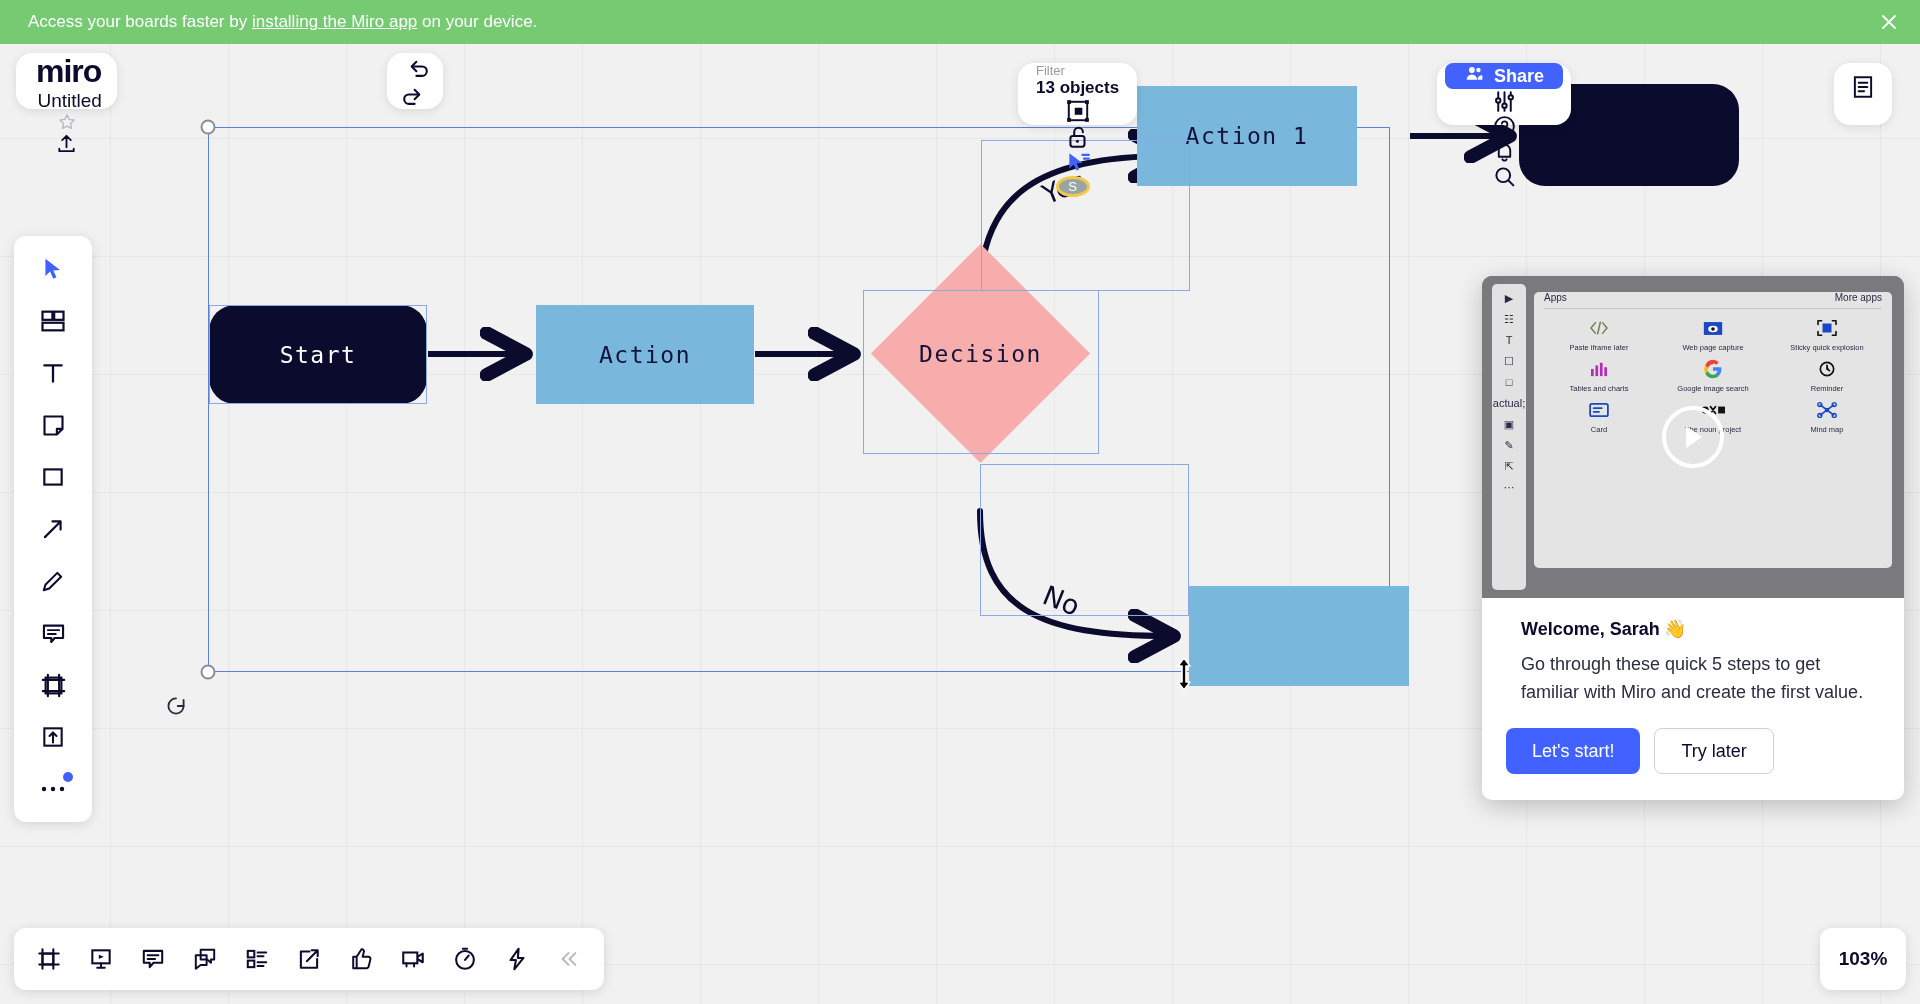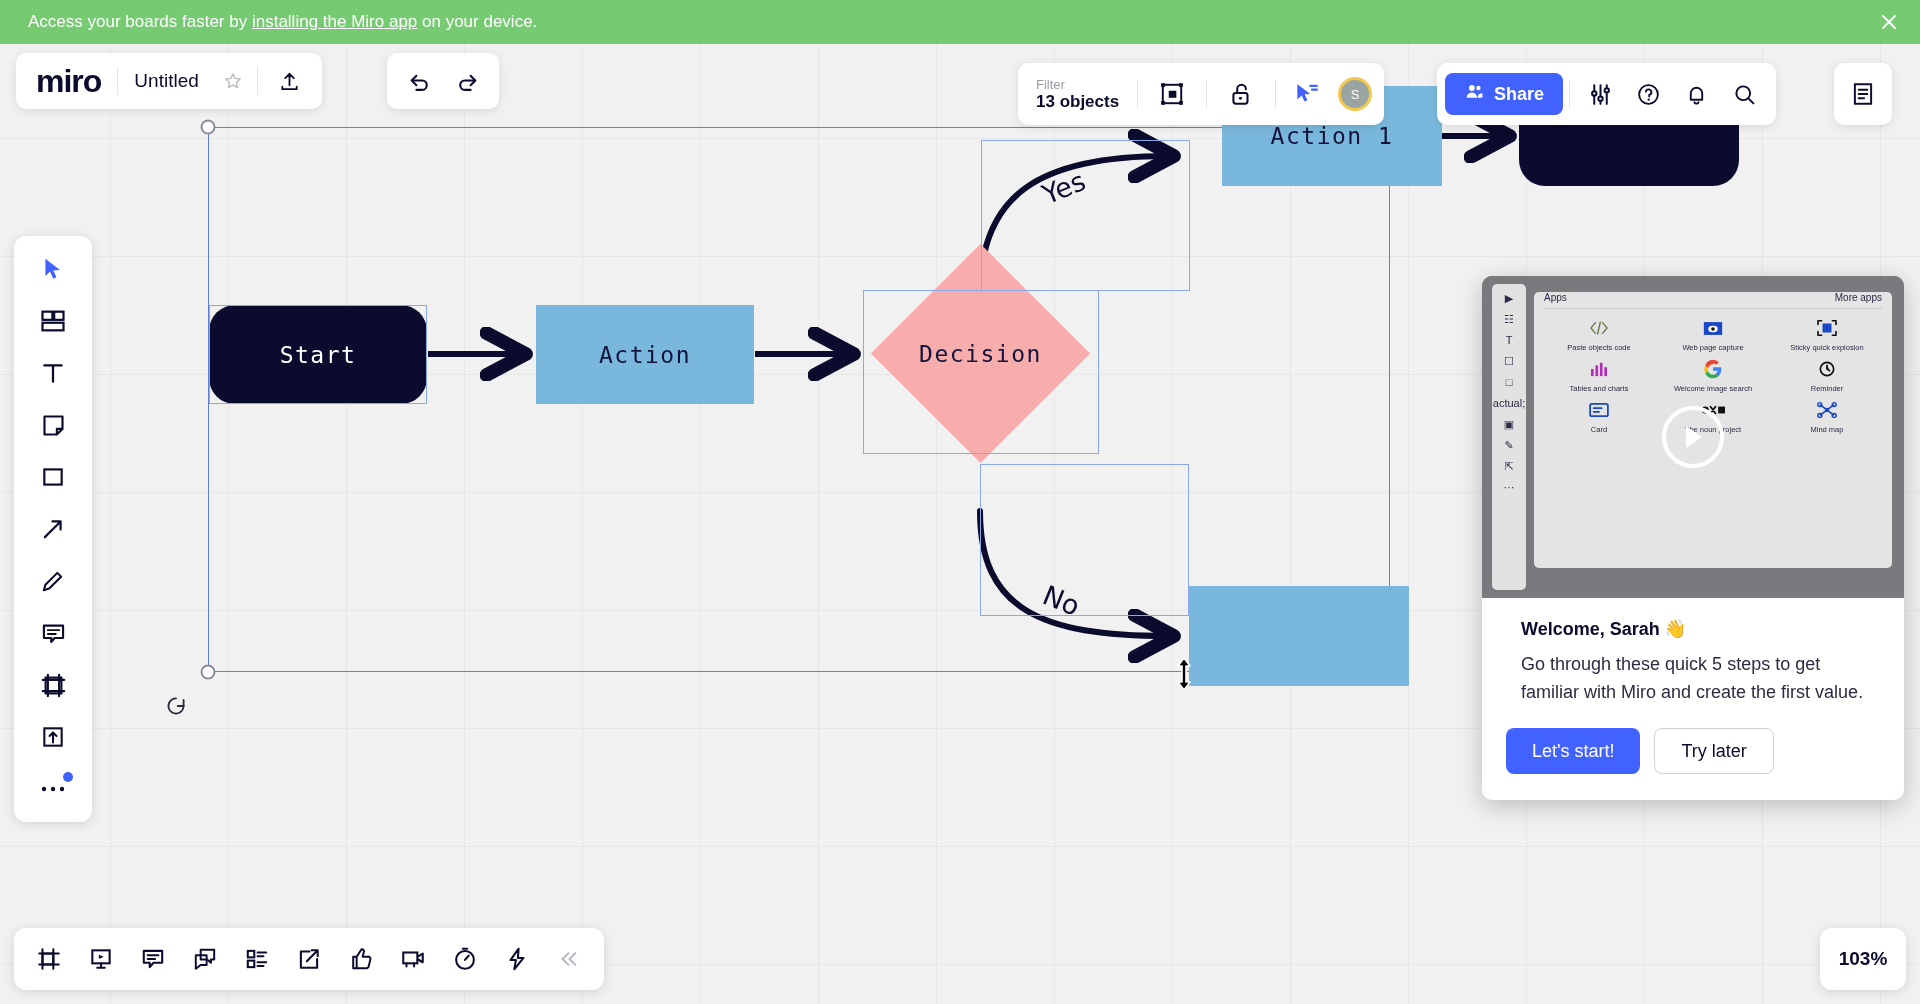--- a/index.html
+++ b/index.html
@@ -77,23 +77,24 @@
   .edge-label {
     position: absolute;
     font-family: "DejaVu Sans", sans-serif;
     font-size: 27px; color: #0B0B2E;
   }
 
   
   .topbar { position: absolute; top: 44px; left: 0; width: 1920px; height: 80px; z-index: 40; pointer-events: none; }
   .bar-group {
     position: absolute; background: #ffffff;
-    border-radius: 10px; box-shadow: 0 2px 10px rgba(0,0,0,0.10);
+    border-radius: 16px; box-shadow: 0 2px 10px rgba(0,0,0,0.10);
     display: flex; align-items: center; height: 56px;
     pointer-events: auto;
+    flex-direction: column;
   }
   .icon-btn {
     width: 48px; height: 48px; display: flex; align-items: center; justify-content: center;
     cursor: pointer; border-radius: 8px;
   }
   .sep { width: 1px; height: 28px; background: #E4E4EA; }
   .logo {
     font-size: 32px; font-weight: 700; color: #0B0B2E;
     letter-spacing: -1px; padding: 0 16px 0 20px;
   }
@@ -244,21 +245,21 @@
     </div>
 
     <div class="diamond-wrap" style="left:903px; top:232px; width:155px; height:155px;">
       <div class="diamond-shape"></div>
     </div>
     <div class="shape" style="left:863px; top:247px; width:235px; height:126px;">
       <span class="shape-label">Decision</span>
     </div>
     <div class="sel-box" style="left:863px; top:246px; width:236px; height:164px;"></div>
 
-    <div class="shape process" style="left:1222px; top:42px; width:220px; height:100px;">
+    <div class="shape process" style="left:1137px; top:42px; width:220px; height:100px;">
       <span class="shape-label">Action 1</span>
     </div>
 
     <div class="shape terminator" style="left:1519px; top:40px; width:220px; height:102px;"></div>
 
     <div class="shape process" style="left:1189px; top:542px; width:220px; height:100px;"></div>
 
     <div class="sel-box" style="left:981px; top:96px; width:209px; height:151px;"></div>
     <div class="sel-box" style="left:980px; top:420px; width:209px; height:152px;"></div>
 
@@ -560,21 +561,21 @@
             <span>Apps</span>
             <span>More apps</span>
           </div>
           <div class="vid-grid">
             <div class="vid-cell">
               <div class="gi">
                 <svg width="22" height="16" viewBox="0 0 24 18">
                     <path d="M8 3 L3 9 L8 15 M16 3 L21 9 L16 15 M13.5 2.5 L10.5 15.5" fill="none" stroke="#6b7f4a" stroke-width="1.6" stroke-linecap="round"></path>
                   </svg>
               </div>
-              <span>Paste objects code</span>
+              <span>Paste iframe later</span>
             </div>
             <div class="vid-cell">
               <div class="gi">
                 <svg width="22" height="17" viewBox="0 0 24 18">
                     <rect x="2" y="2" width="20" height="14" fill="#1b48c4"></rect>
                     <ellipse cx="12" cy="9.5" rx="5.2" ry="3.6" fill="#fff"></ellipse>
                     <circle cx="12" cy="9.5" r="2" fill="#111"></circle>
                   </svg>
               </div>
               <span>Web page capture</span>
@@ -601,21 +602,21 @@
             </div>
             <div class="vid-cell">
               <div class="gi">
                 <svg width="20" height="20" viewBox="0 0 24 24">
                     <path d="M22 12.2c0-.8-.1-1.5-.2-2.2H12v4.2h5.6a4.8 4.8 0 0 1-2.1 3.2v2.6h3.4c2-1.8 3.1-4.5 3.1-7.8z" fill="#4285F4"></path>
                     <path d="M12 23c2.8 0 5.2-.9 6.9-2.5l-3.4-2.6c-.9.6-2.1 1-3.5 1-2.7 0-5-1.8-5.8-4.3H2.7v2.7A10.5 10.5 0 0 0 12 23z" fill="#34A853"></path>
                     <path d="M6.2 14.6a6.3 6.3 0 0 1 0-4l-.1-2.7H2.7a10.5 10.5 0 0 0 0 9.4l3.5-2.7z" fill="#FBBC05"></path>
                     <path d="M12 5.4c1.5 0 2.9.5 4 1.5l3-3A10.4 10.4 0 0 0 12 1 10.5 10.5 0 0 0 2.7 7.9l3.5 2.7c.8-2.5 3.1-4.3 5.8-4.3z" fill="#EA4335"></path>
                   </svg>
               </div>
-              <span>Welcome image search</span>
+              <span>Google image search</span>
             </div>
             <div class="vid-cell">
               <div class="gi">
                 <svg width="20" height="20" viewBox="0 0 24 24">
                     <circle cx="12" cy="12" r="8" fill="none" stroke="#111" stroke-width="2"></circle>
                     <path d="M12 7.5 V12 l3 2" stroke="#111" stroke-width="2" stroke-linecap="round"></path>
                   </svg>
               </div>
               <span>Reminder</span>
             </div>

